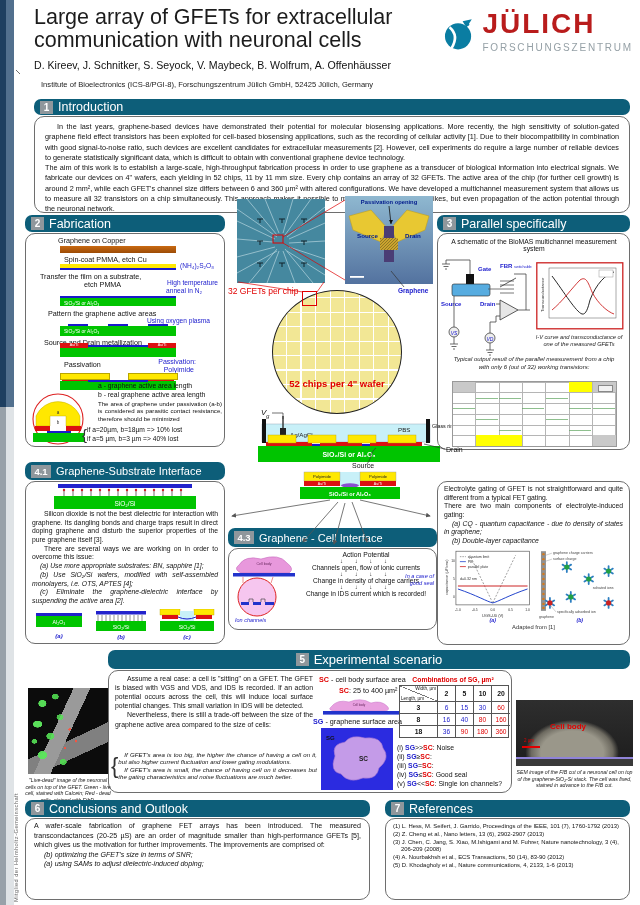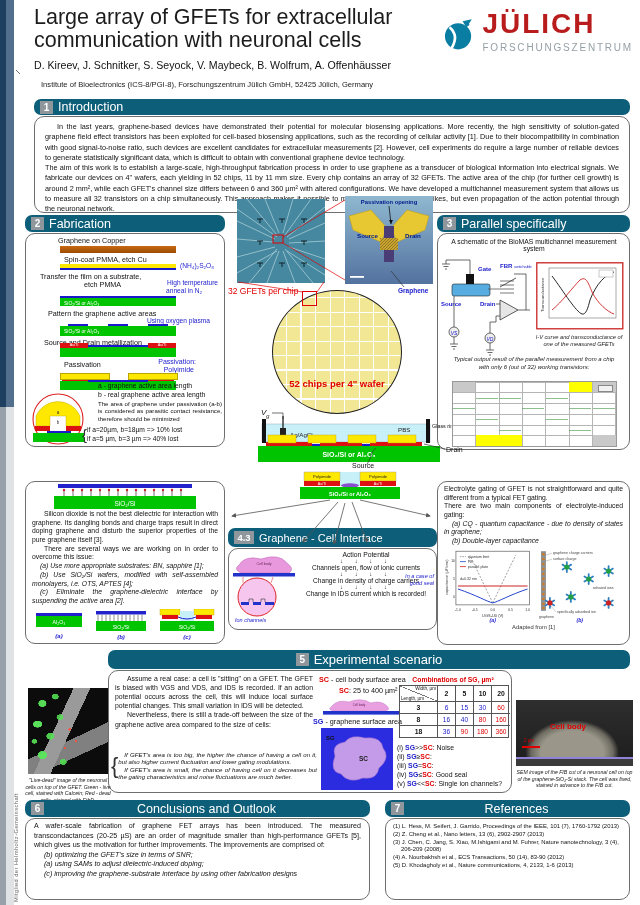--- a/index.html
+++ b/index.html
@@ -7,21 +7,21 @@
           font-family:"Liberation Sans", sans-serif;color:#111;}
   .ab{position:absolute;}
   
   .sech{position:absolute;background:#0d5e79;border-radius:7px;color:#fff;display:flex;
         align-items:center;gap:5px;padding:0 6px;box-sizing:border-box;}
   .sech .num{background:#8f979c;color:#fff;font-weight:bold;display:flex;align-items:center;
              justify-content:center;width:13px;height:13px;font-size:10px;flex:0 0 auto;}
   .sech .num.wide{width:20px;font-size:9.5px;}
   .sech .st{font-size:12.5px;white-space:nowrap;}
   .sech .st.sm{font-size:11px;}
-  .sech.split .st{flex:1;text-align:center;}
+  .sech.split .st{flex:1;text-align:left;}
   .sech.center{justify-content:center;}
   
   .cbox{position:absolute;background:#fff;border:1.3px solid #6e6e6e;border-radius:10px;
         box-sizing:border-box;}
   .p{font-size:7.25px;line-height:1.42;text-align:justify;margin:0;}
   .ind{text-indent:12px;}
   .it{font-style:italic;}
   .blue{color:#1a1acc;}
   .sgc{color:#1a1acc;font-weight:bold;}
   .scc{color:#e00000;font-weight:bold;}
@@ -283,20 +283,24 @@
     <text x="82" y="8.4" font-size="4.2" text-anchor="middle" fill="#222">Polyimide</text>
     <rect x="8" y="11" width="36" height="5" fill="#dd1111"></rect>
     <rect x="64" y="11" width="36" height="5" fill="#dd1111"></rect>
     <text x="26" y="15" font-size="3.6" text-anchor="middle" fill="#fff">Au/Ti</text>
     <text x="82" y="15" font-size="3.6" text-anchor="middle" fill="#fff">Au/Ti</text>
     <ellipse cx="54" cy="15.5" rx="9" ry="2.2" fill="#8a4fd0"></ellipse>
     <rect x="4" y="17" width="100" height="12" fill="#00c400"></rect>
     <text x="54" y="25.5" font-size="5.5" font-weight="bold" fill="#fff" text-anchor="middle">SiO₂/Si or Al₂O₃</text>
   </svg>
 
+  <div class="sech" style="left:25px;top:462px;width:200px;height:18px;">
+    <span class="num wide">4.1</span>
+    <span class="st sm">Graphene-Substrate Interface</span>
+  </div>
   <div class="cbox" style="left:25px;top:481px;width:200px;height:163px;padding:2px 6px;">
     <svg style="display:block;margin:0 auto;" width="150" height="26" viewBox="0 0 150 26">
       <rect x="8" y="0" width="134" height="4" fill="#2222cc"></rect>
       <g stroke="#333" stroke-width="0.7">
         <path d="M14,12 V7 M23,12 V7 M32,12 V7 M41,12 V7 M50,12 V7 M59,12 V7 M68,12 V7 M77,12 V7 M86,12 V7 M95,12 V7 M104,12 V7 M113,12 V7 M122,12 V7 M131,12 V7"></path>
       </g>
       <g fill="#cc2222">
         <circle cx="14" cy="6" r="1.2"></circle>
           <circle cx="23" cy="6" r="1.2"></circle>
           <circle cx="32" cy="6" r="1.2"></circle>
@@ -566,21 +570,20 @@
   <div class="ab caption" style="left:514px;top:769px;width:121px;font-size:5.2px;line-height:1.25;">SEM image of the FIB cut of a neuronal cell on top of the graphene-SiO₂-Si stack. The cell was fixed, stained in advance to the FIB cut.</div>
 
   <div class="sech split" style="left:25px;top:800px;width:345px;height:17px;">
     <span class="num">6</span>
     <span class="st">Conclusions and Outlook</span>
   </div>
   <div class="cbox" style="left:25px;top:818px;width:345px;height:82px;padding:3px 8px;">
     <p class="p" style="font-size:7.1px;line-height:1.35;">A wafer-scale fabrication of graphene FET arrays has been introduced. The measured transcondactances (20-25 µS) are an order of magnitude smaller than high-performance GFETs [5], which gives us the motivation for further improvements. The improvements are comprised of:</p>
     <p class="p it" style="font-size:7.1px;line-height:1.35;text-indent:10px;">(b) optimizing the GFET's size in terms of SNR;</p>
     <p class="p it" style="font-size:7.1px;line-height:1.35;text-indent:10px;">(a) using SAMs to adjust dielectric-induced doping;</p>
-    <p class="p it" style="font-size:7.1px;line-height:1.35;text-indent:10px;">(c) improving the graphene-substrate interface by using other fabrication designs</p>
   </div>
 
   <div class="sech split" style="left:385px;top:800px;width:245px;height:17px;">
     <span class="num">7</span>
     <span class="st">References</span>
   </div>
   <div class="cbox" style="left:385px;top:818px;width:245px;height:82px;padding:4px 7px;">
     <p class="p" style="font-size:5.9px;line-height:1.32;text-align:left;padding-left:8px;text-indent:-8px;">(1) L. Hess, M. Seifert, J. Garrido, Proceedings of the IEEE, 101 (7), 1760-1792 (2013)</p>
     <p class="p" style="font-size:5.9px;line-height:1.32;text-align:left;padding-left:8px;text-indent:-8px;">(2) Z. Cheng et al., Nano letters, 13 (6), 2902-2907 (2013)</p>
     <p class="p" style="font-size:5.9px;line-height:1.32;text-align:left;padding-left:8px;text-indent:-8px;">(3) J. Chen, C. Jang, S. Xiao, M.Ishigami and M. Fuhrer, Nature nanotechnology, 3 (4), 206-209 (2008)</p>

